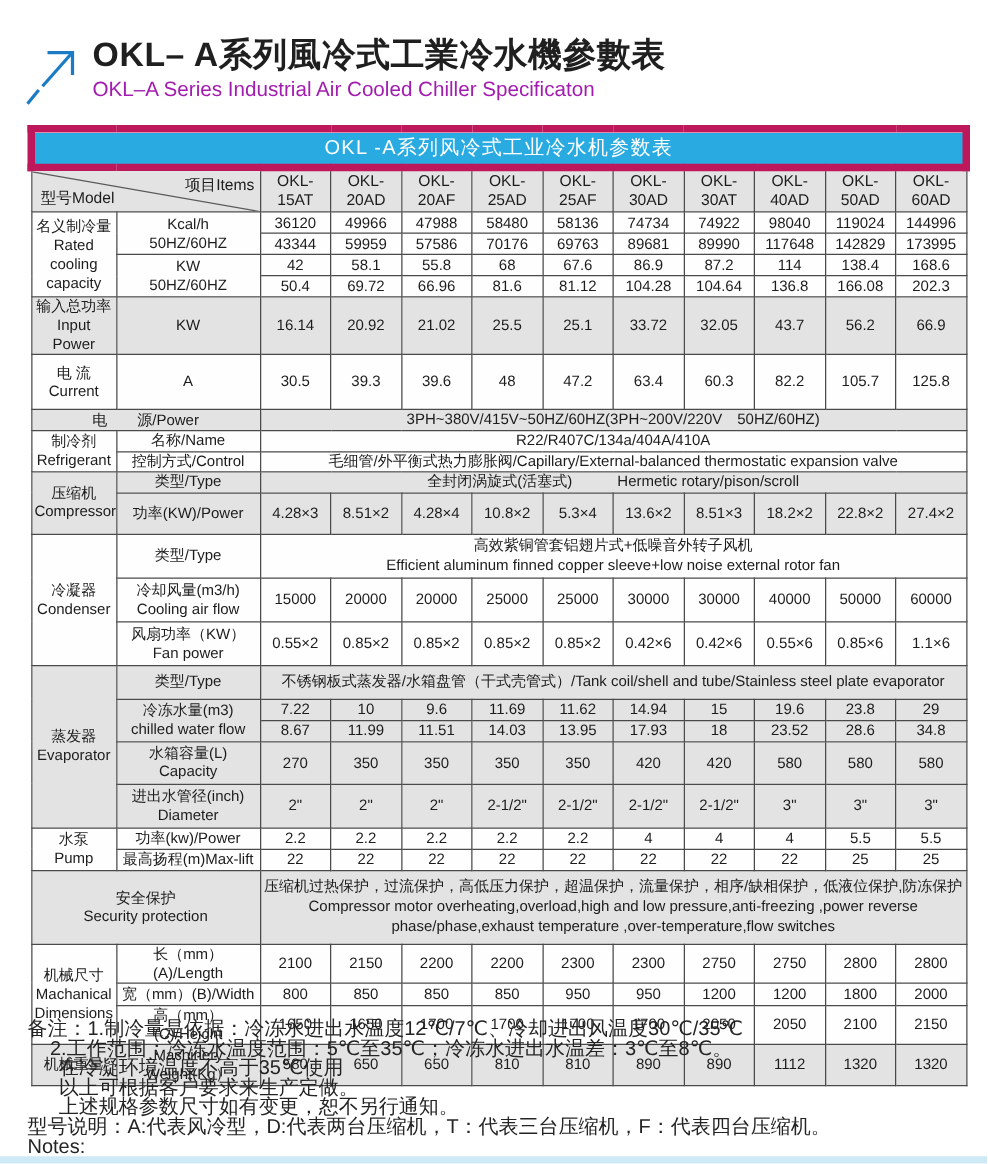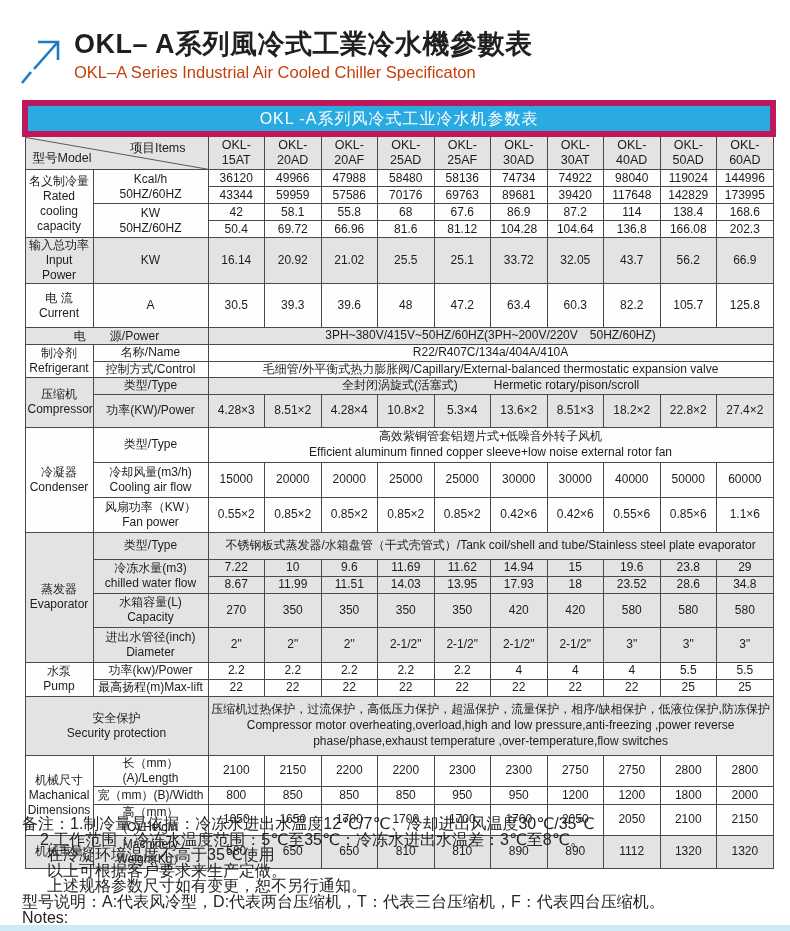--- a/index.html
+++ b/index.html
@@ -3,37 +3,37 @@
 <meta charset="utf-8">
 <style>
   html,body{margin:0;padding:0;background:#fff;}
   body{font-family:"Liberation Sans","DejaVu Sans",sans-serif;color:#1a1a1a;}
   .page{position:relative;width:790px;height:931px;background:#ffffff;overflow:hidden;}
 
   
   .hdr{position:absolute;left:18px;top:28px;display:flex;align-items:flex-start;}
   .logo{margin-top:8px;margin-right:8px;flex:0 0 auto;}
   .titles h1{margin:0;font-size:27px;line-height:32px;font-weight:600;letter-spacing:0.5px;color:#1f1f1f;}
-  .titles h2{margin:2px 0 0 0;font-size:16.5px;line-height:20px;font-weight:400;color:#c2410c;}
+  .titles h2{margin:2px 0 0 0;font-size:16.5px;line-height:20px;font-weight:400;color:#a21caf;}
 
   
   table.spec{position:absolute;left:22px;top:100px;width:748px;border-collapse:collapse;table-layout:fixed;
     font-size:12px;color:#1c1c1c;}
   table.spec td{border:1px solid #4a4a4a;text-align:center;vertical-align:middle;padding:0 2px;
     line-height:1.22;overflow:hidden;background:#fff;}
   tr.banner-row td{background:#29abe2;color:#ffffff;font-size:16px;height:25px;border:6px solid #be185d;
     letter-spacing:1px;}
   tr.header-row td{background:#e3e3e3;height:32px;font-size:12.5px;}
   tr.shade td{background:#e3e3e3;}
   tr.plain td{background:#fefefe;}
   td.corner{position:relative;text-align:left;}
   td.corner::before{content:'';position:absolute;left:0;top:0;width:187px;height:1px;background:#5a5a5a;
     transform-origin:0 0;transform:rotate(9.9deg);}
   .corner-model{position:absolute;left:7px;bottom:3px;font-size:12.5px;}
-  .corner-items{position:absolute;right:22px;top:4px;font-size:12.5px;}
+  .corner-items{position:absolute;right:4px;top:4px;font-size:12.5px;}
   td.group div, td.sub div{line-height:1.25;}
   td.merged div{line-height:1.3;}
   td.merged{font-size:12px;white-space:nowrap;margin-left:24px;}
 
   
   .notes{position:absolute;left:22px;top:816px;font-size:16px;line-height:15.6px;color:#242424;}
   .notes .ind0{margin-left:0;}
   .notes .ind1{margin-left:18px;}
   .notes .ind2{margin-left:25px;}
 
@@ -113,21 +113,21 @@
           <td class="val">119024</td>
           <td class="val">144996</td>
         </tr>
         <tr class="plain" style="height: 17px;">
           <td class="val">43344</td>
           <td class="val">59959</td>
           <td class="val">57586</td>
           <td class="val">70176</td>
           <td class="val">69763</td>
           <td class="val">89681</td>
-          <td class="val">39420</td>
+          <td class="val">89990</td>
           <td class="val">117648</td>
           <td class="val">142829</td>
           <td class="val">173995</td>
         </tr>
         <tr class="plain" style="height: 17px;">
           <td class="sub" rowspan="2">
             <div>KW</div>
             <div>50HZ/60HZ</div>
           </td>
           <td class="val">42</td>

